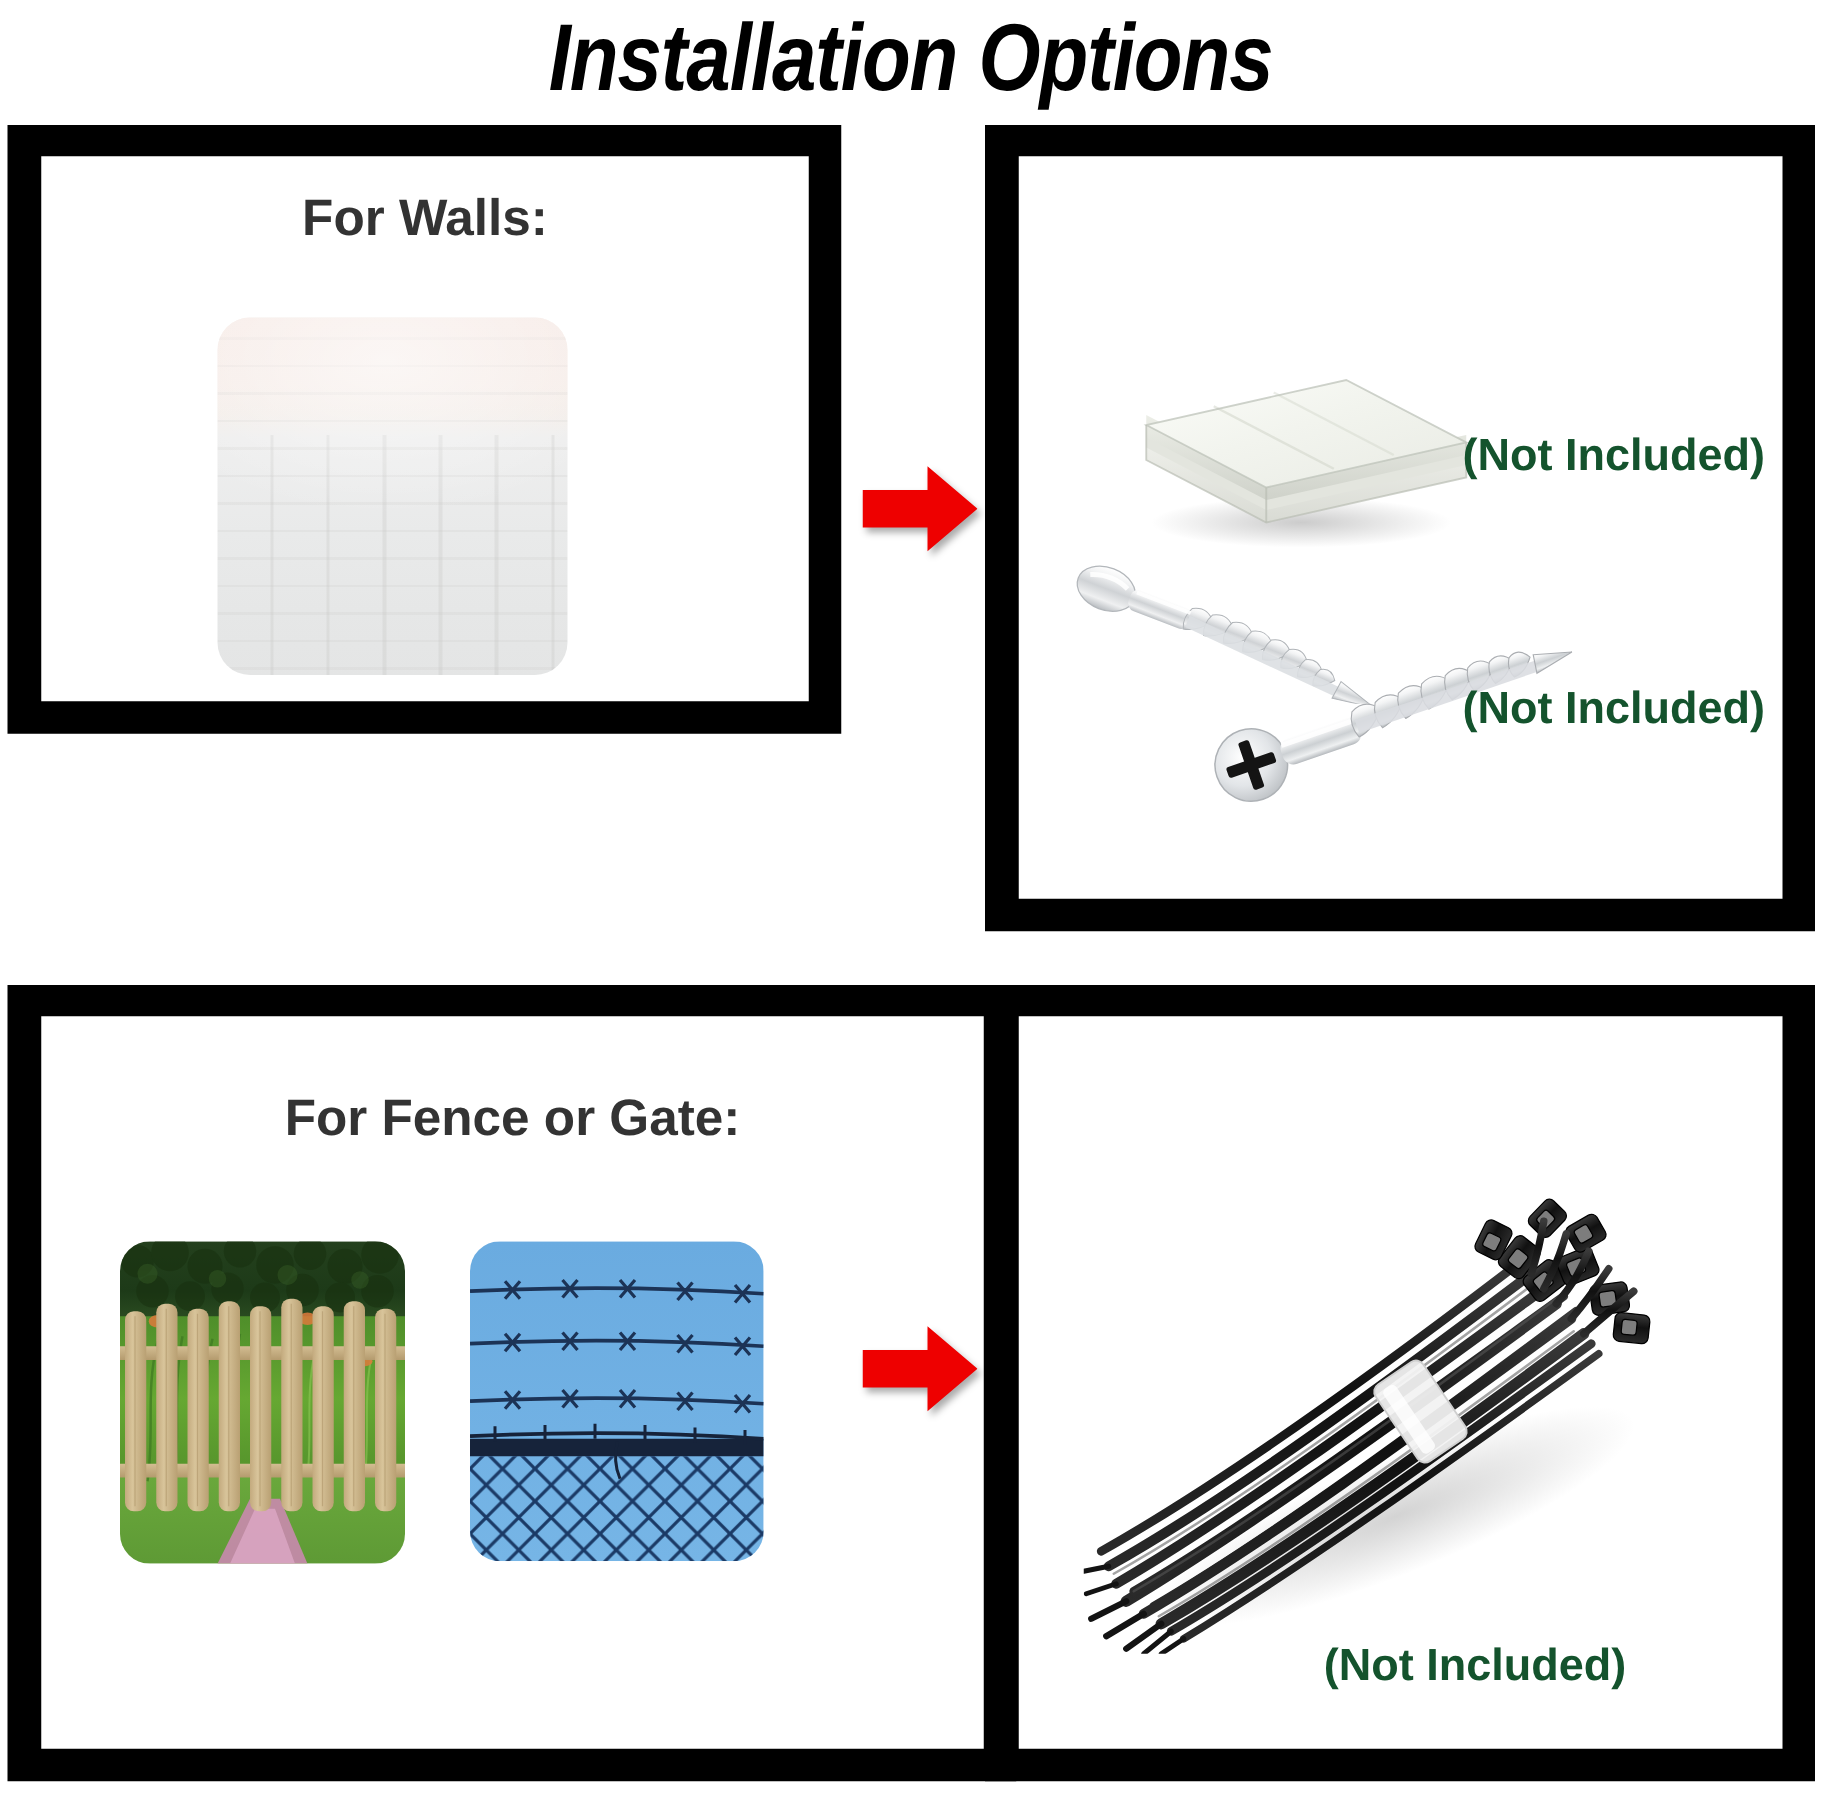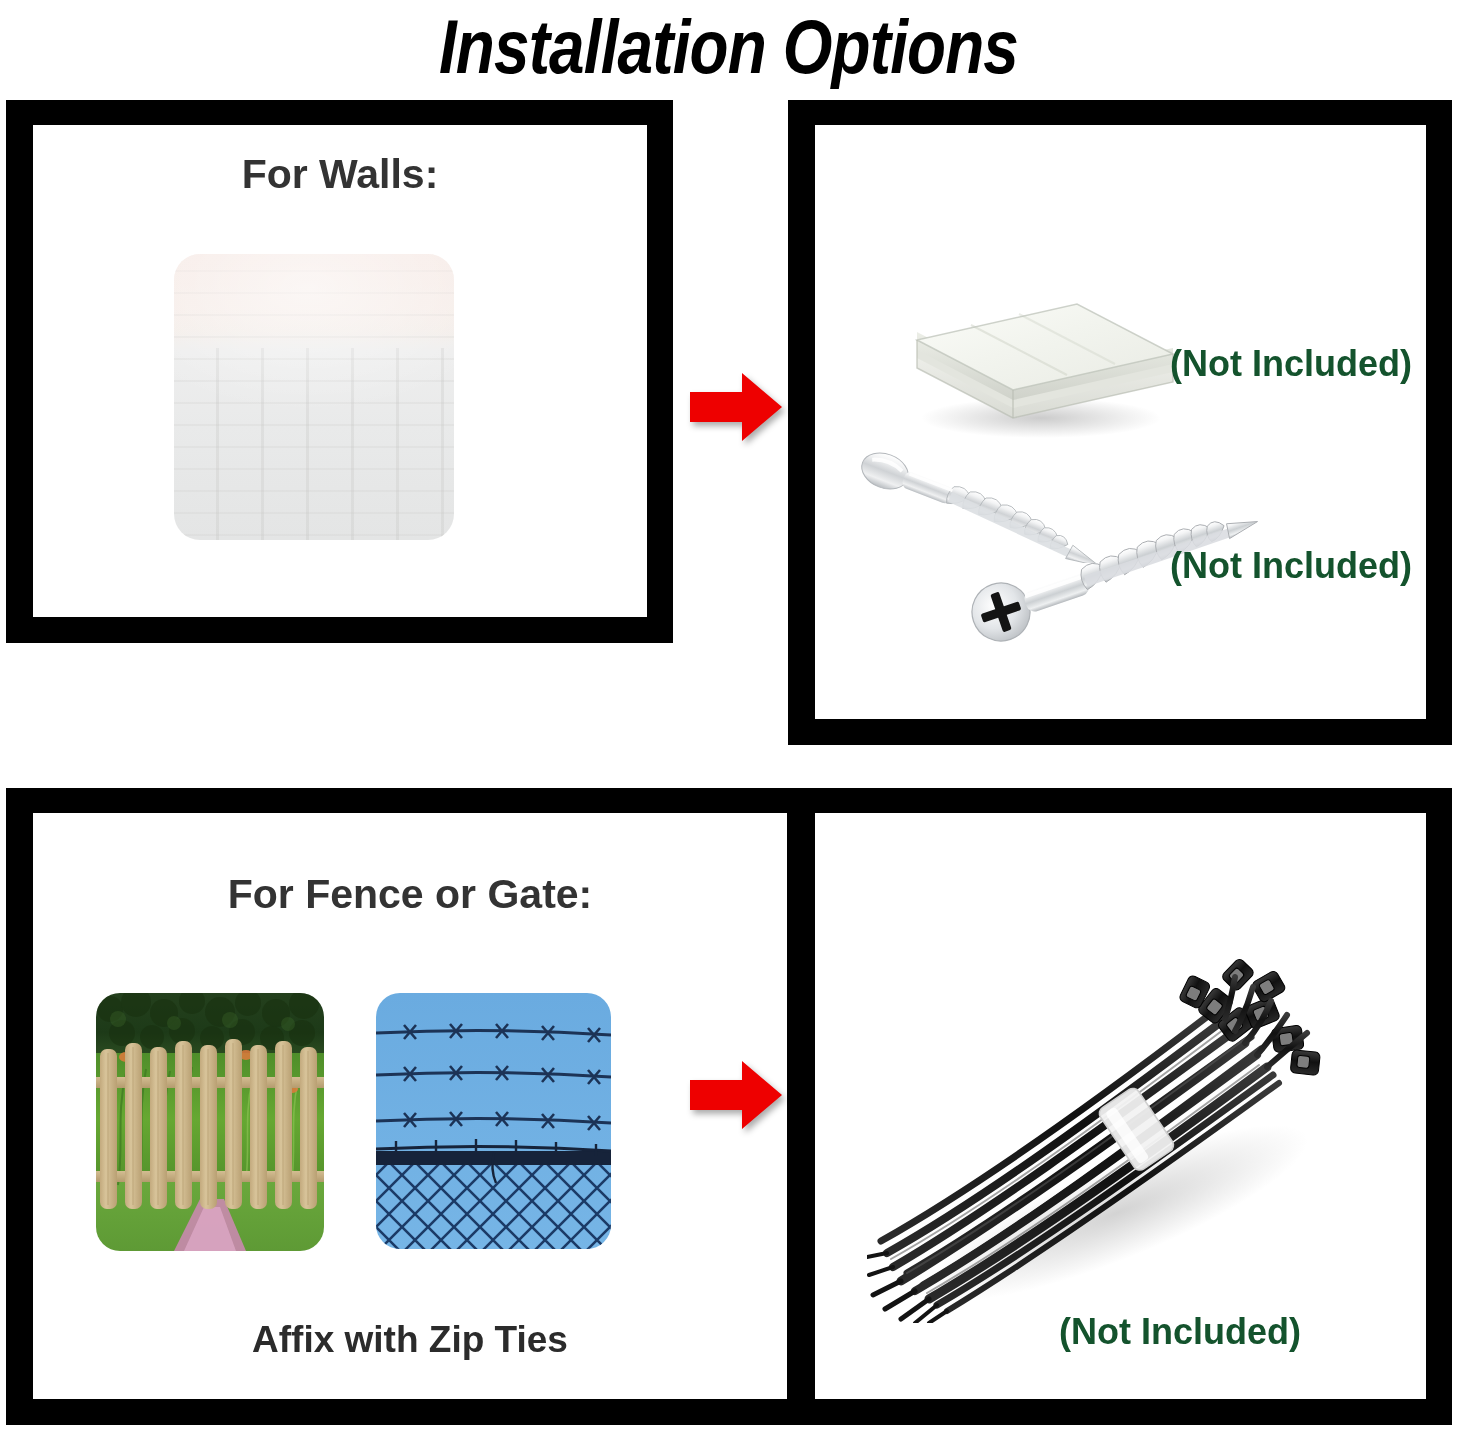--- a/index.html
+++ b/index.html
@@ -40,21 +40,21 @@
   .panel {
     position: absolute;
     background: #000000;
     box-sizing: border-box;
   }
   .panel-inner {
     position: absolute;
     background: #ffffff;
     overflow: hidden;
   }
-  #panel-walls        { left: 6px;   top: 100px;  width: 667px; height: 543px; }
+  #panel-walls        { left: 6px;   top: 100px;  width: 667px; height: 487px; }
   #panel-walls .panel-inner   { left: 27px; top: 25px; right: 26px; bottom: 26px; }
   #panel-wall-hardware { left: 788px; top: 100px;  width: 664px; height: 645px; }
   #panel-wall-hardware .panel-inner { left: 27px; top: 25px; right: 26px; bottom: 26px; }
   #panel-fence        { left: 6px;   top: 788px;  width: 807px; height: 637px; }
   #panel-fence .panel-inner   { left: 27px; top: 25px; right: 26px; bottom: 26px; }
   #panel-fence-hardware { left: 788px; top: 788px; width: 664px; height: 637px; }
   #panel-fence-hardware .panel-inner { left: 27px; top: 25px; right: 26px; bottom: 26px; }
 
   
   .panel-heading {
@@ -506,23 +506,20 @@
           <path d="M180,149 L180,161"></path>
             <path d="M220,151 L220,163"></path>
         </g>
 
         <rect x="0" y="172" width="235" height="84" fill="url(#chain)"></rect>
 
         <path d="M118,160 Q114,176 120,190" stroke="#16233a" stroke-width="2.4" fill="none"></path>
       </svg>
     </div>
 
-    <div class="caption" style="top: 500px;">
-      <div>Affix with Zip Ties</div>
-    </div>
 
   </div>
 </div>
 
 <div class="arrow-right" style="left: 690px; top: 1059px;">
   <svg viewBox="0 0 92 72" xmlns="http://www.w3.org/2000/svg">
     <path d="M0,21 L52,21 L52,2 L92,36 L52,70 L52,51 L0,51 Z" fill="#ee0000"></path>
   </svg>
 </div>
 

